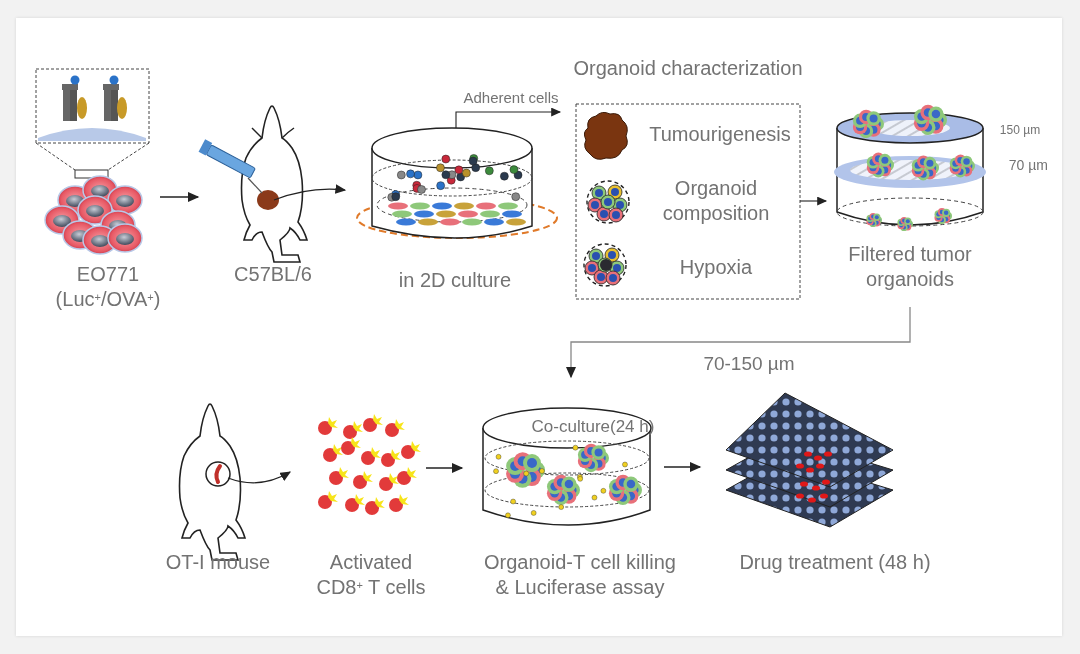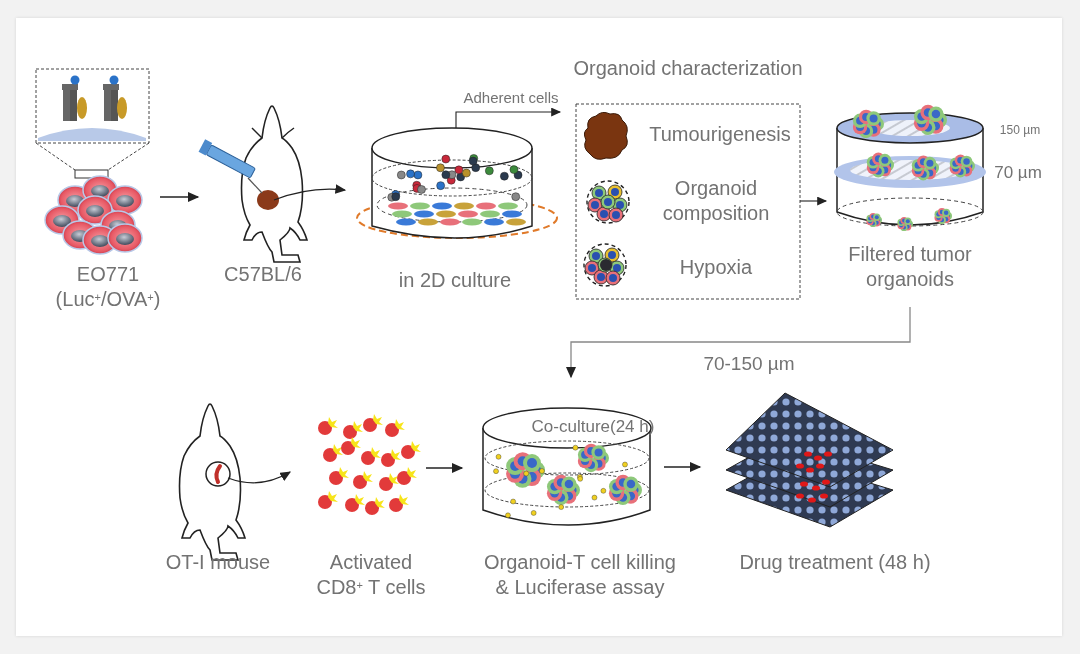--- a/index.html
+++ b/index.html
@@ -470,33 +470,33 @@
         <ellipse cx="812" cy="500" rx="4" ry="2.6" fill="#e01818"></ellipse>
         <ellipse cx="824" cy="496" rx="4" ry="2.6" fill="#e01818"></ellipse>
       </g>
   </g>
 </svg>
 
 <div class="lbl" style="left:48px;top:262px;width:120px">
   <div>EO771</div>
   <div>(<span>Luc</span><sup>+</sup>/<span>OVA</span><sup>+</sup>)</div>
 </div>
-<div class="lbl" style="left:208px;top:262px;width:110px">C57BL/6</div>
+<div class="lbl" style="left:218px;top:262px;width:110px">C57BL/6</div>
 <div class="lbl" style="left:380px;top:268px;width:150px">
   <div>in 2D culture</div>
 </div>
 <div class="lbl" style="left:548px;top:56px;width:280px">Organoid characterization</div>
 <div class="lbl sm" style="left:448px;top:89px;width:126px">Adherent cells</div>
 
 <div class="lbl" style="left:640px;top:122px;width:160px;text-align:center">Tumourigenesis</div>
 <div class="lbl" style="left:636px;top:176px;width:160px;white-space:normal">Organoid composition</div>
 <div class="lbl" style="left:636px;top:255px;width:160px">Hypoxia</div>
 
 <div class="lbl sm" style="left:990px;top:121px;width:60px;text-align:center;font-size:12px">150 µm</div>
-<div class="lbl sm" style="left:988px;top:164px;width:60px;text-align:center;font-size:17px">70 µm</div>
+<div class="lbl sm" style="left:988px;top:156px;width:60px;text-align:right;font-size:14px">70 µm</div>
 <div class="lbl" style="left:835px;top:242px;width:150px">
   <div>Filtered tumor</div>
   <div>organoids</div>
 </div>
 <div class="lbl sm" style="left:694px;top:355px;width:110px;font-size:19px">70-150 µm</div>
 
 <div class="lbl" style="left:158px;top:550px;width:120px">OT-I mouse</div>
 <div class="lbl" style="left:296px;top:550px;width:150px">
   <div>Activated</div>
   <div><span>CD8</span><sup>+</sup><span> T cells</span></div>

